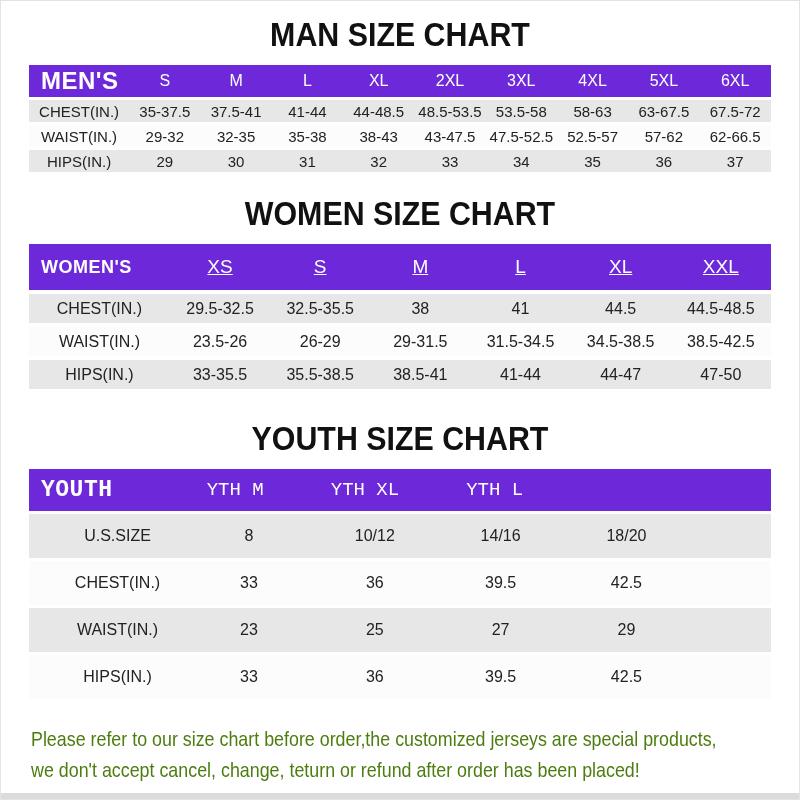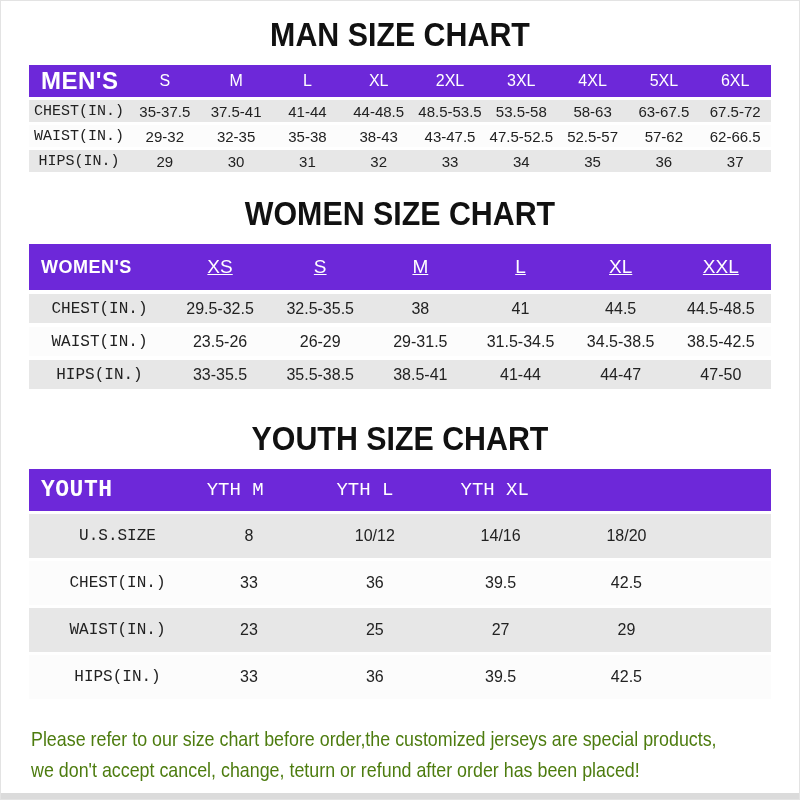--- a/index.html
+++ b/index.html
@@ -25,21 +25,21 @@
   }
   .sec-men .section-heading{margin:16px 0 12px;}
   .sec-women .section-heading{margin:24px 0 12px;}
   .sec-youth .section-heading{margin:32px 0 12px;}
   
   .table{margin:0 28px;}
   .row{display:flex;align-items:center;}
   .thead{background:#6d28d9;color:#ffffff;}
   .cell{text-align:center;box-sizing:border-box;}
   .corner{font-weight:bold;text-align:left;padding-left:12px;box-sizing:border-box;letter-spacing:.5px;}
-  .rowlabel{text-align:center;box-sizing:border-box;font-family:Liberation Mono, monospace;}
+  .rowlabel{text-align:center;box-sizing:border-box;}
   .row.odd{background:#E7E7E7;}
   .row.even{background:#FCFCFC;}
   
   .sec-men .thead{height:32px;}
   .sec-men .corner{font-size:24px;width:13.5%;}
   .sec-men .thead .cell{font-size:16px;}
   .sec-men .cell{width:9.61%;}
   .sec-men .rowlabel{width:13.5%;font-size:15px;}
   .sec-men .row.odd,.sec-men .row.even{height:22px;margin-top:3px;font-size:15px;}
   
@@ -161,22 +161,22 @@
             <div class="cell">47-50</div>
           </div>
         </div>
       </section>
       <section class="section sec-youth">
         <h2 class="section-heading">YOUTH SIZE CHART</h2>
         <div class="table">
           <div class="row thead">
             <div class="corner">YOUTH</div>
             <div class="cell">YTH M</div>
+            <div class="cell">YTH XL</div>
             <div class="cell">YTH L</div>
-            <div class="cell">YTH XL</div>
           </div>
           <div class="row odd">
             <div class="rowlabel">U.S.SIZE</div>
             <div class="cell">8</div>
             <div class="cell">10/12</div>
             <div class="cell">14/16</div>
             <div class="cell">18/20</div>
           </div>
           <div class="row even">
             <div class="rowlabel">CHEST(IN.)</div>

